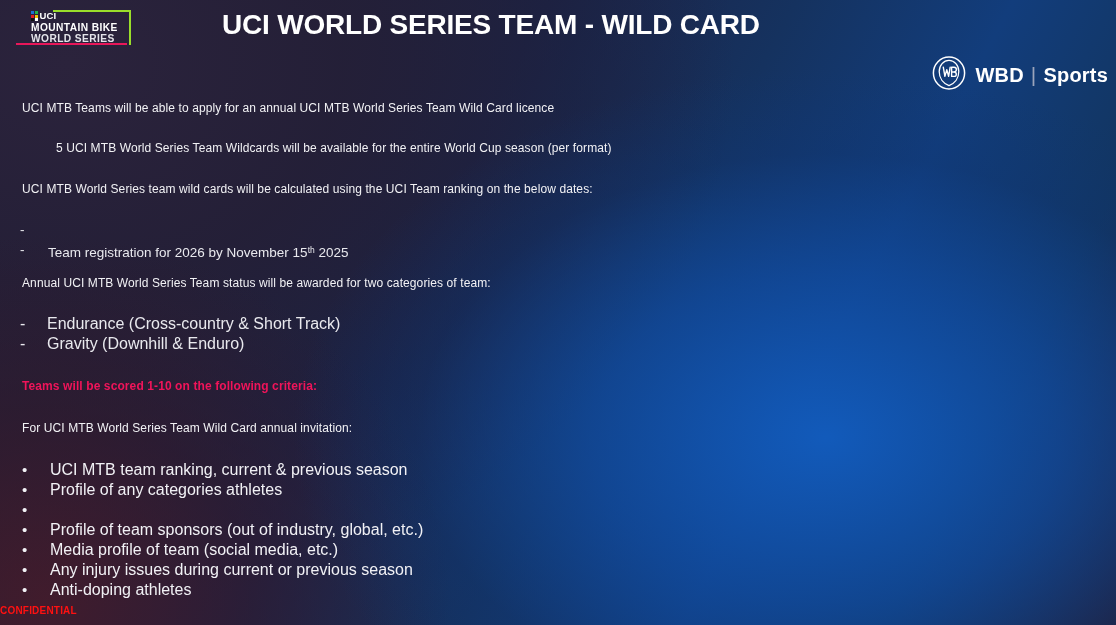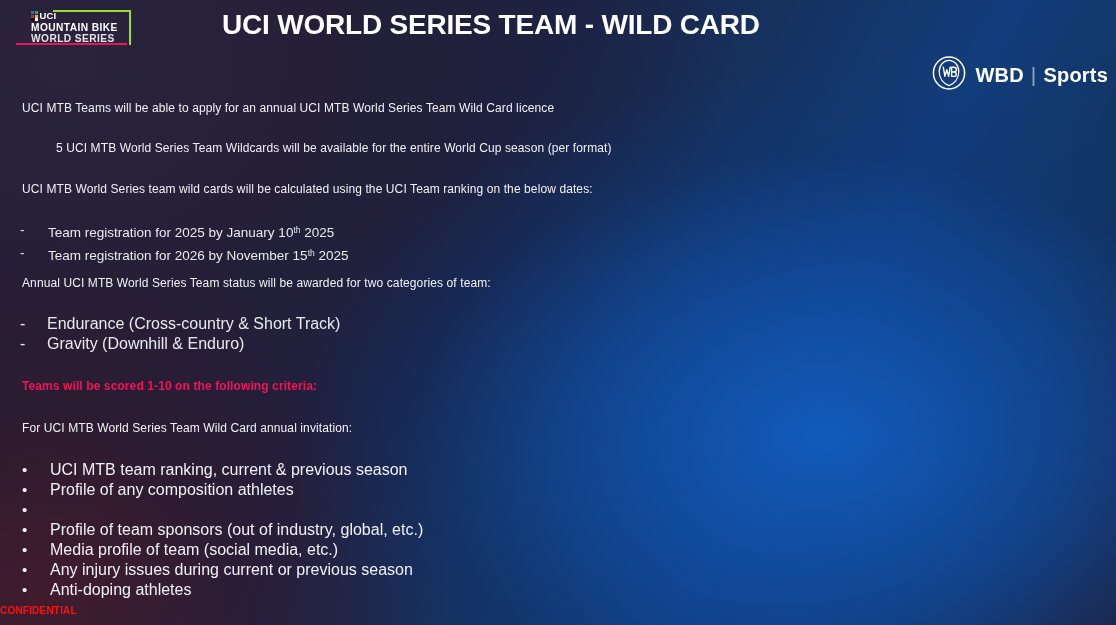--- a/index.html
+++ b/index.html
@@ -268,21 +268,20 @@
 
   <div class="body-copy">
 
     <div class="para" style="top:45px;">UCI MTB Teams will be able to apply for an annual UCI MTB World Series Team Wild Card licence</div>
     <div class="para" style="top:85px;margin-left:34px;">5 UCI MTB World Series Team Wildcards will be available for the entire World Cup season (per format)</div>
     <div class="para" style="top:126px;">UCI MTB World Series team wild cards will be calculated using the UCI Team ranking on the below dates:</div>
 
     <div class="dashlist" style="top:164px;">
       <div class="dash-row">
         <span class="mk">-</span>
-        <span><span>Team registration for 2025 by January 10</span><sup class="ord">th</sup><span> 2025</span></span>
       </div>
       <div class="dash-row">
         <span class="mk">-</span>
         <span><span>Team registration for 2026 by November 15</span><sup class="ord">th</sup><span> 2025</span></span>
       </div>
     </div>
 
     <div class="para" style="top:220px;">Annual UCI MTB World Series Team status will be awarded for two categories of team:</div>
 
     <div class="dashlist" style="top:258px;">
@@ -300,21 +299,21 @@
 
     <div class="para" style="top:365px;">For UCI MTB World Series Team Wild Card annual invitation:</div>
 
     <div class="bulletlist" style="top:404px;">
       <div class="bullet-row">
         <span class="bk">•</span>
         <span>UCI MTB team ranking, current &amp; previous season</span>
       </div>
       <div class="bullet-row">
         <span class="bk">•</span>
-        <span>Profile of any composition athletes</span>
+        <span>Profile of any categories athletes</span>
       </div>
       <div class="bullet-row">
         <span class="bk">•</span>
       </div>
       <div class="bullet-row">
         <span class="bk">•</span>
         <span>Profile of team sponsors (out of industry, global, etc.)</span>
       </div>
       <div class="bullet-row">
         <span class="bk">•</span>

